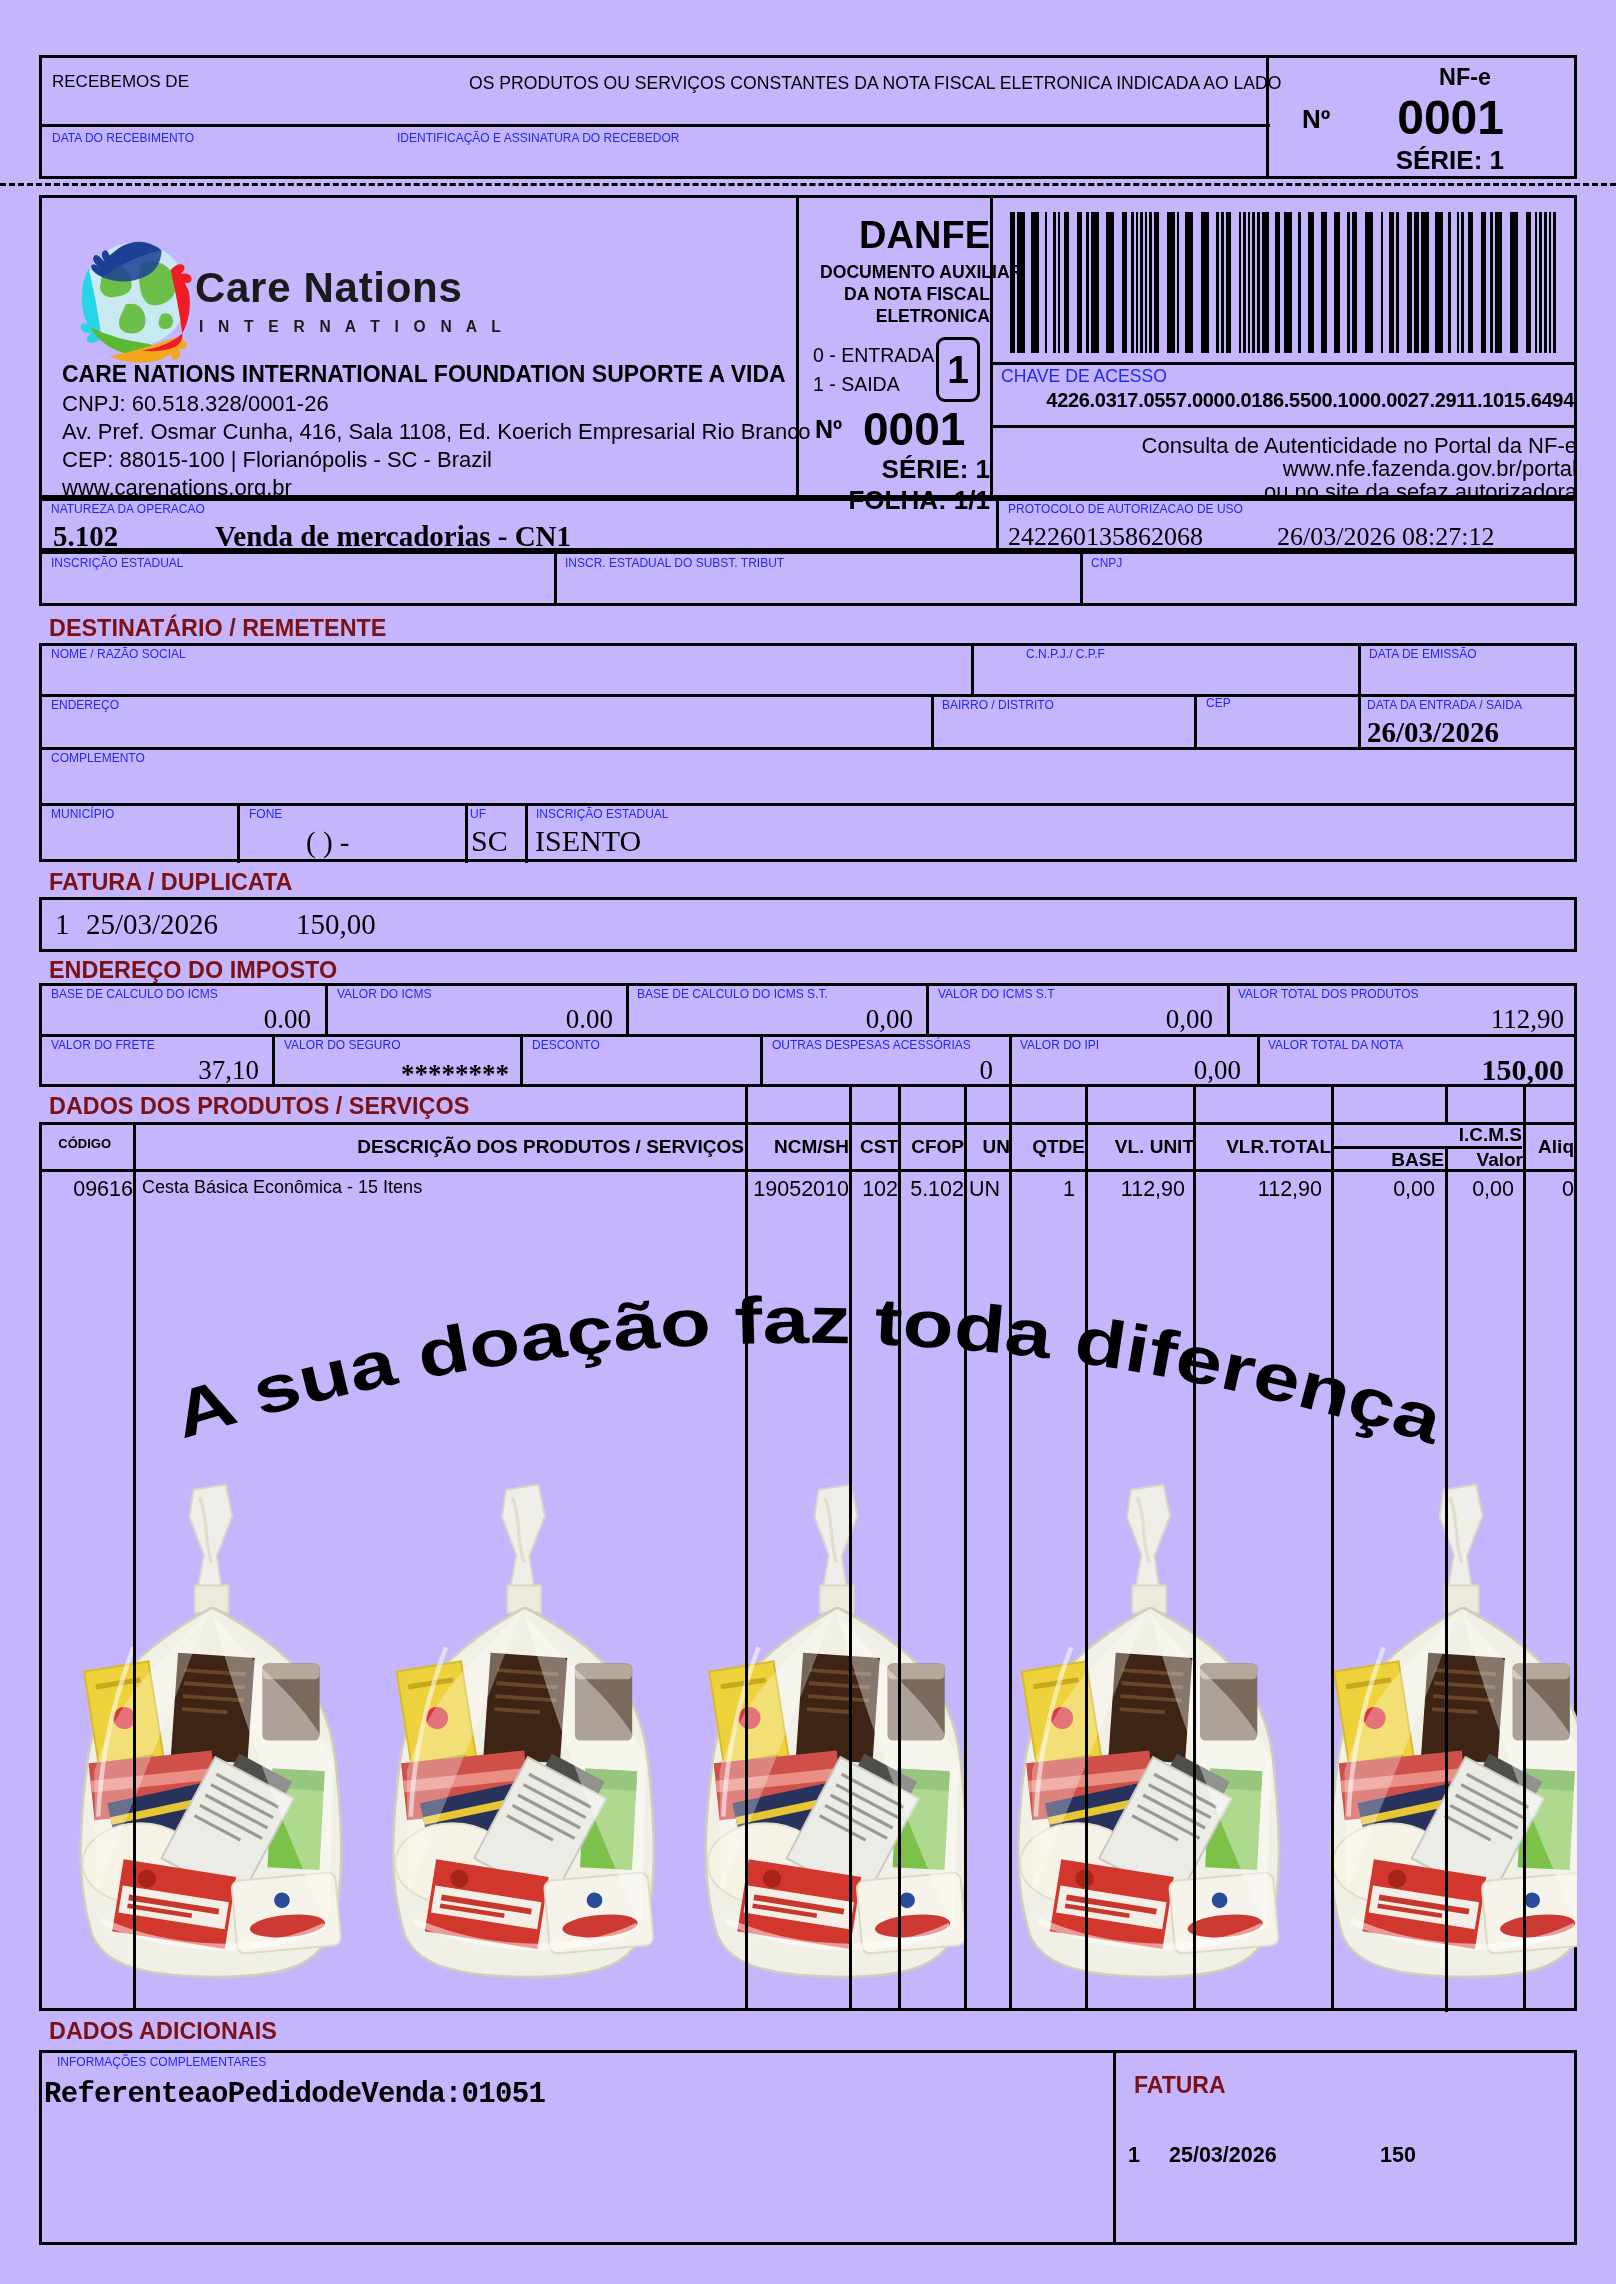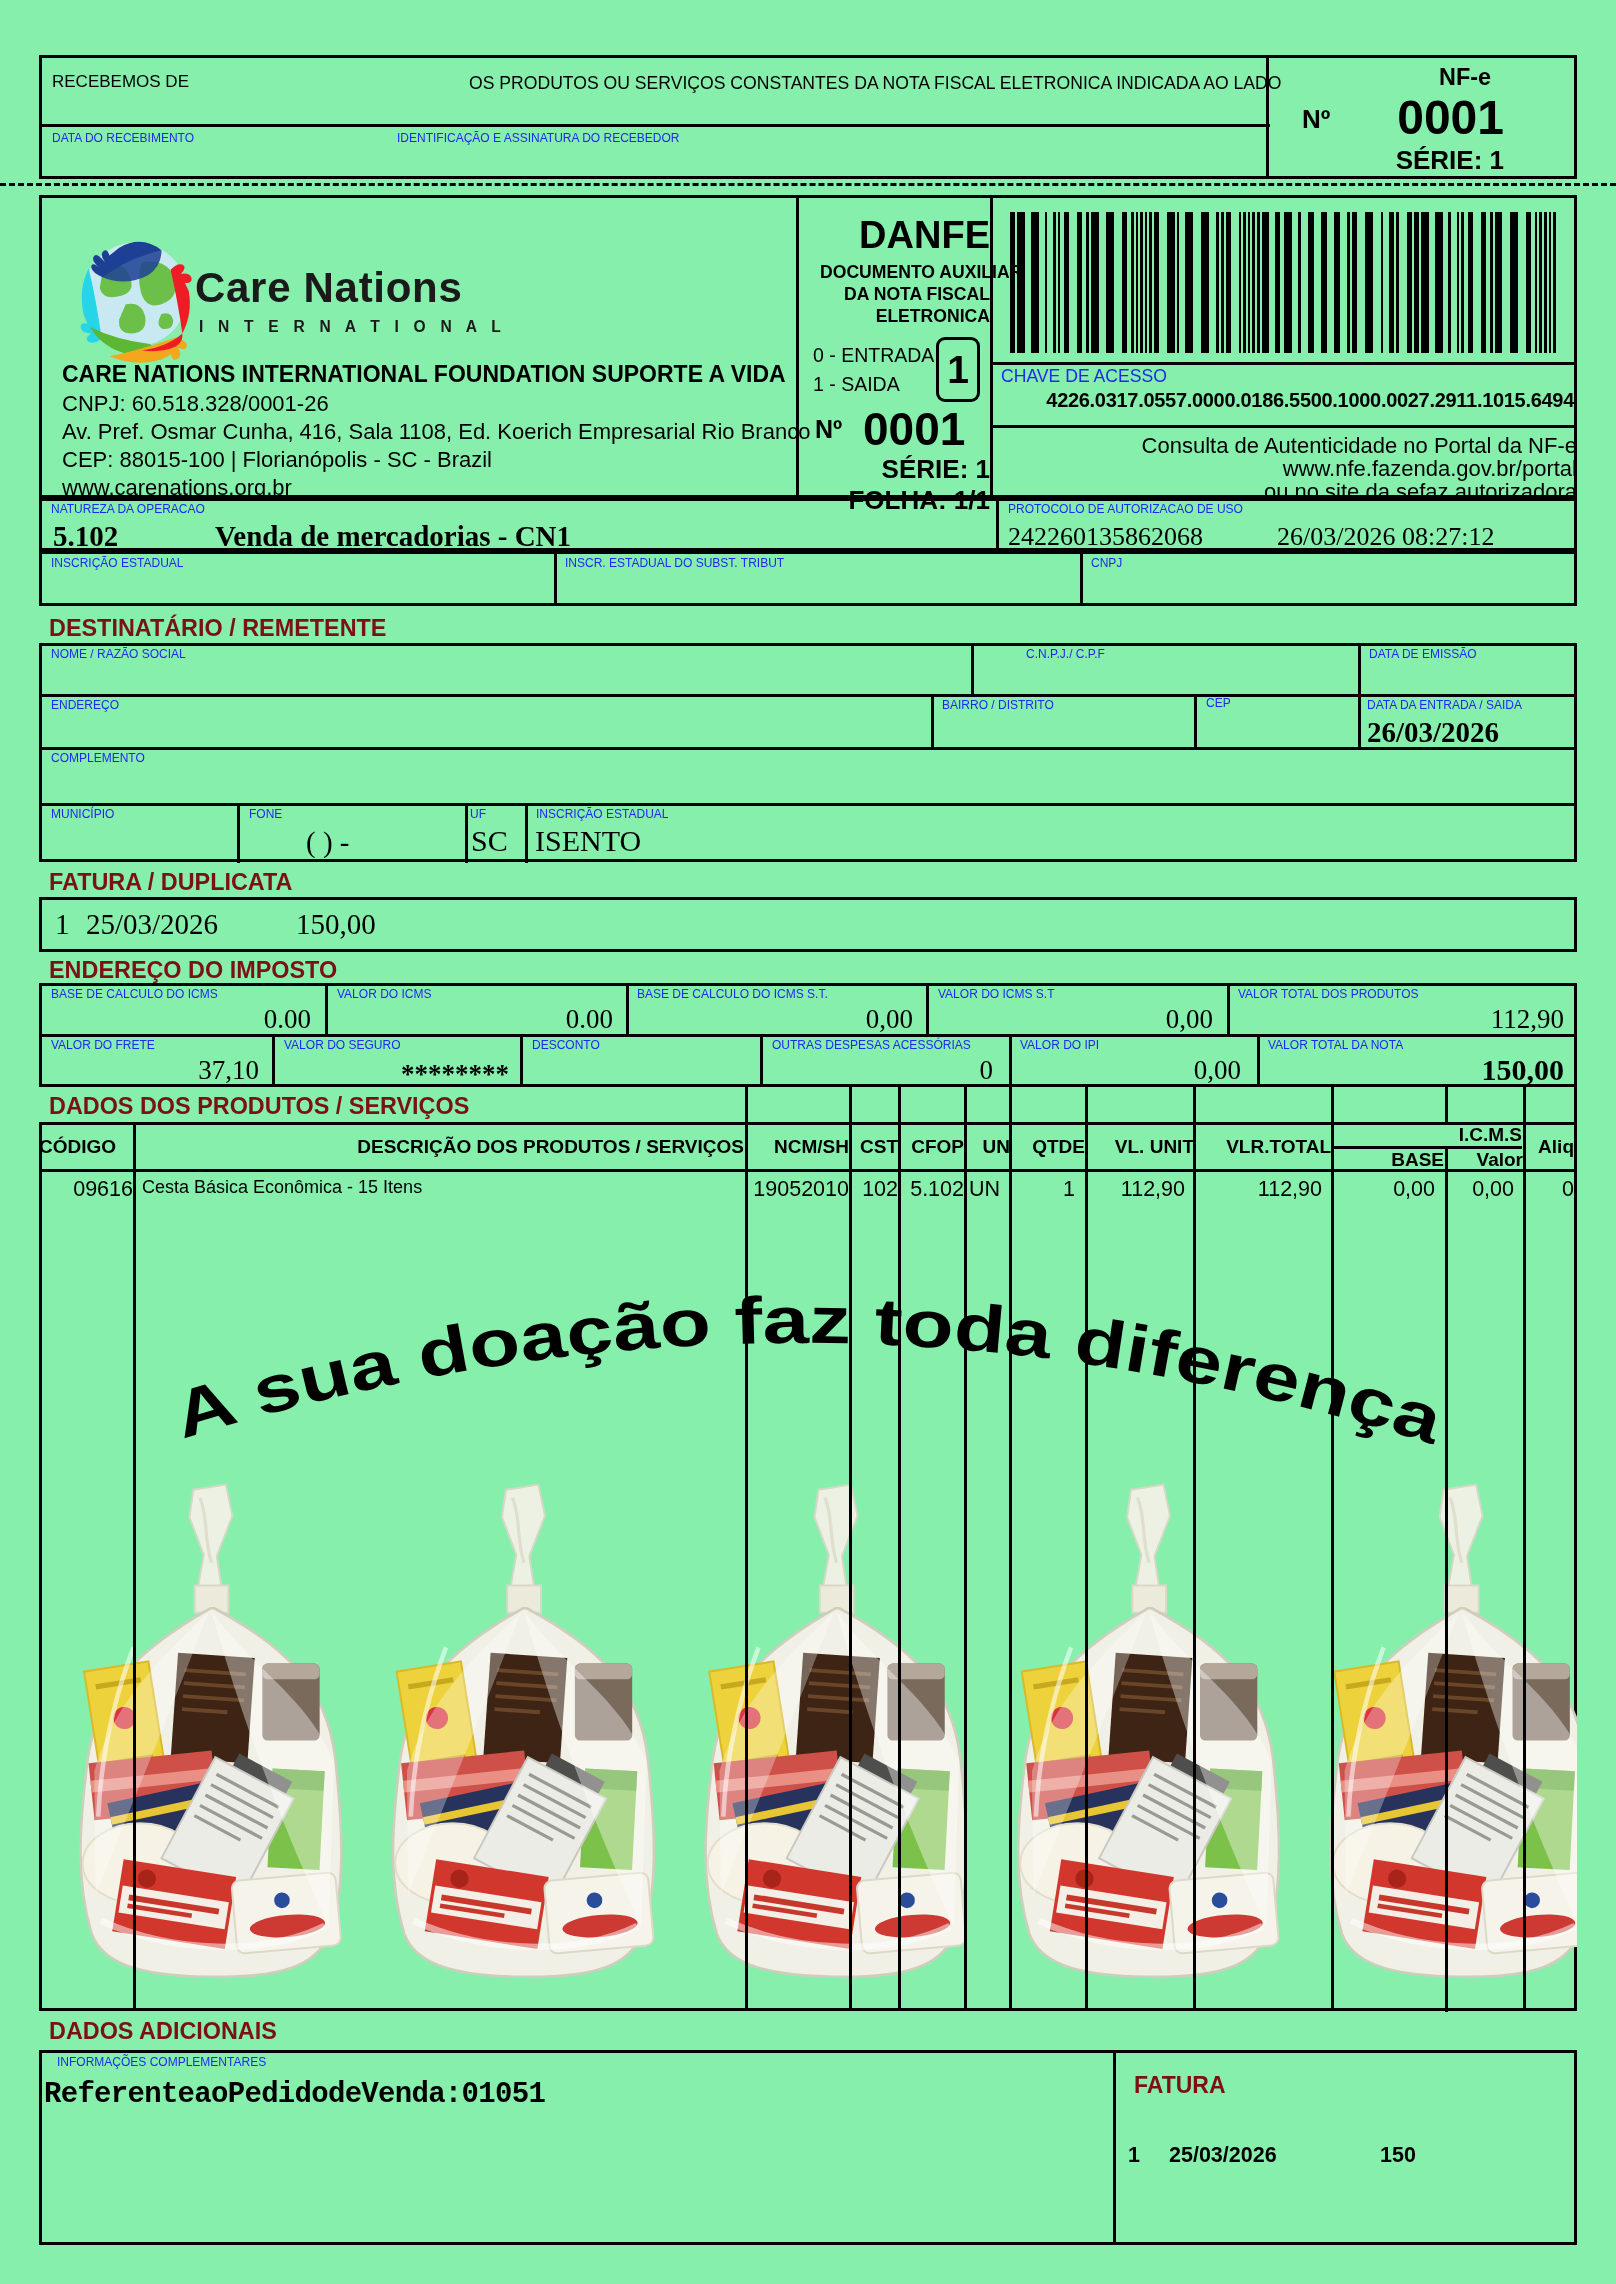--- a/index.html
+++ b/index.html
@@ -1,18 +1,18 @@
 <!DOCTYPE html>
 <html style="--blue: #2128F0; --maroon: #7A1215;font-size:10.4px"><head>
 <meta charset="utf-8">
 <style>
   * { margin:0; padding:0; box-sizing:border-box; }
   html,body { background:#fff; }
   #page {
-    position:relative; width:1616px; height:2284px; background:#86efac;
+    position:relative; width:1616px; height:2284px; background:#c4b5fd;
     font-family:"Liberation Sans", sans-serif; color:#000; overflow:hidden;
   }
   .abs { position:absolute; }
   .box { position:absolute; border:3.3px solid #000; }
   .vl  { position:absolute; width:3.3px; background:#000; z-index:6; }
   .hl  { position:absolute; height:3.3px; background:#000; z-index:6; }
   .lbl { position:absolute; font-size:12px; line-height:1.05; color:var(--blue,#2128F0); white-space:nowrap; z-index:7; }
   .hd  { position:absolute; font-size:23.4px; font-weight:bold; color:var(--maroon,#7A1215); white-space:nowrap; z-index:7; }
   .txt { position:absolute; white-space:nowrap; z-index:7; }
   .serif { font-family:"Liberation Serif", serif; }
@@ -288,21 +288,21 @@
   <div class="vl" style="left:898px;top:1122px;height:889px;"></div>
   <div class="vl" style="left:964px;top:1122px;height:889px;"></div>
   <div class="vl" style="left:1009px;top:1122px;height:889px;"></div>
   <div class="vl" style="left:1085px;top:1122px;height:889px;"></div>
   <div class="vl" style="left:1193px;top:1122px;height:889px;"></div>
   <div class="vl" style="left:1331px;top:1122px;height:889px;"></div>
   <div class="vl" style="left:1445px;top:1146px;height:866px;"></div>
   <div class="vl" style="left:1523px;top:1122px;height:889px;"></div>
   <div class="hl" style="left:1331px;top:1146px;width:191px;"></div>
 
-  <div class="txt b ctr" style="left:39px;top:1136px;width:72px;font-size:19px;">CÓDIGO</div>
+  <div class="txt b ctr" style="left:39px;top:1136px;width:72px;font-size:13px;">CÓDIGO</div>
   <div class="txt b ctr" style="left:133px;top:1136px;width:611px;font-size:19px;">DESCRIÇÃO DOS PRODUTOS / SERVIÇOS</div>
   <div class="txt b ctr" style="left:745px;top:1136px;width:104px;font-size:19px;">NCM/SH</div>
   <div class="txt b ctr" style="left:849px;top:1136px;width:49px;font-size:19px;">CST</div>
   <div class="txt b ctr" style="left:898px;top:1136px;width:66px;font-size:19px;">CFOP</div>
   <div class="txt b ctr" style="left:964px;top:1136px;width:46px;font-size:19px;">UN</div>
   <div class="txt b ctr" style="left:1009px;top:1136px;width:76px;font-size:19px;">QTDE</div>
   <div class="txt b ctr" style="left:1085px;top:1136px;width:109px;font-size:19px;">VL. UNIT</div>
   <div class="txt b ctr" style="left:1193px;top:1136px;width:138px;font-size:19px;">VLR.TOTAL</div>
   <div class="txt b ctr" style="left:1331px;top:1124px;width:191px;font-size:19px;">I.C.M.S</div>
   <div class="txt b ctr" style="left:1331px;top:1149px;width:113px;font-size:19px;">BASE</div>

